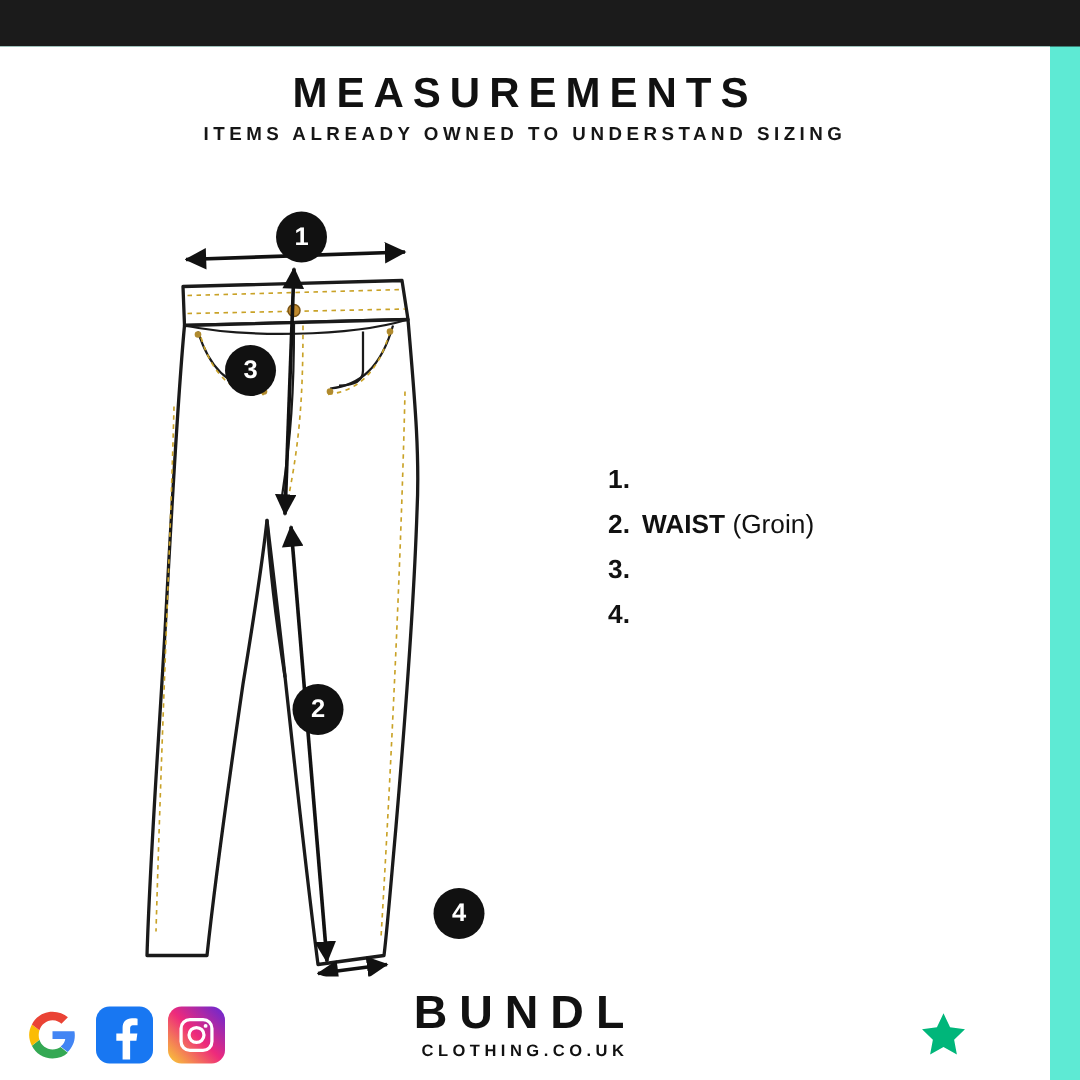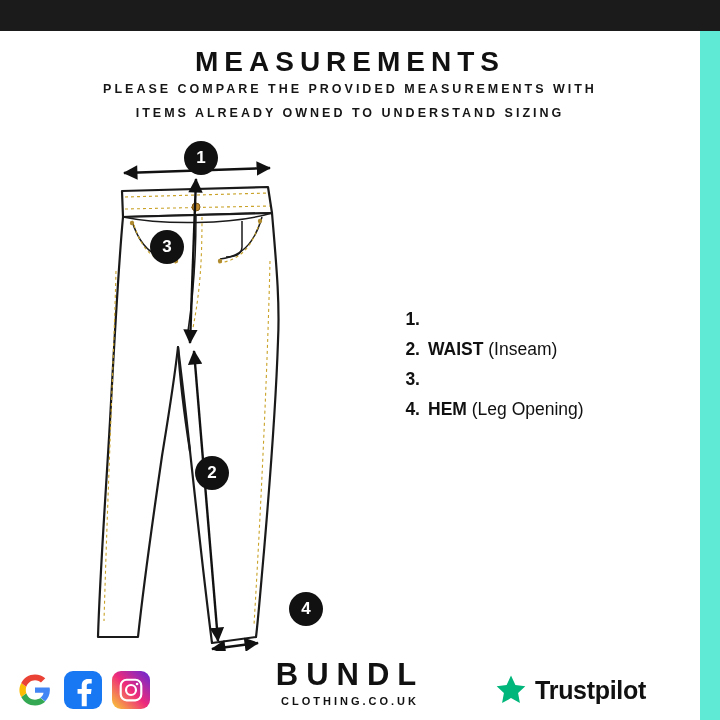--- a/index.html
+++ b/index.html
@@ -171,21 +171,20 @@
   }
 </style>
 </head>
 <body>
 
 <div id="page">
   <div id="canvas">
 
     <div id="header">
       <div id="title">MEASUREMENTS</div>
-      <div class="subline">PLEASE COMPARE THE PROVIDED MEASUREMENTS WITH</div>
       <div class="subline">ITEMS ALREADY OWNED TO UNDERSTAND SIZING</div>
     </div>
 
     <svg id="jeans" viewBox="0 0 300 500">
       <g fill="#ffffff" stroke="#1a1a1a" stroke-width="2.2" stroke-linejoin="round" stroke-linecap="round">
 
         <path d="M30 40 L176 36 L180 62 L31 66 Z"></path>
 
         <path d="M31 66 L180 62
                  C 184 110, 188 150, 186 190
@@ -251,29 +250,27 @@
     <div class="marker" id="marker-2">2</div>
     <div class="marker" id="marker-4">4</div>
 
     <div id="legend">
       <div class="legend-row">
         <span class="legend-num">1.</span>
       </div>
       <div class="legend-row">
         <span class="legend-num">2.</span>
         <span><span class="legend-label">WAIST</span>
-        <span class="legend-note">(Inseam)</span></span>
+        <span class="legend-note">(Groin)</span></span>
       </div>
       <div class="legend-row">
         <span class="legend-num">3.</span>
       </div>
       <div class="legend-row">
         <span class="legend-num">4.</span>
-        <span><span class="legend-label">HEM</span>
-        <span class="legend-note">(Leg Opening)</span></span>
       </div>
     </div>
 
     <div id="footer">
 
       <div id="social">
         <span class="social-icon">
           <svg width="34" height="34" viewBox="0 0 48 48">
             <path fill="#4285F4" d="M45 24.5c0-1.6-.1-2.8-.4-4H24v7.3h12c-.2 2-1.5 5-4.4 7l6.7 5.2C42.2 36.3 45 31 45 24.5z"></path>
             <path fill="#34A853" d="M24 46c5.9 0 10.8-1.9 14.4-5.3l-6.9-5.3c-1.8 1.3-4.3 2.2-7.5 2.2-5.7 0-10.6-3.8-12.3-9.1l-7.1 5.5C8.2 41.2 15.5 46 24 46z"></path>
@@ -297,18 +294,17 @@
 
       <div id="brand">
         <div id="brand-name">BUNDL</div>
         <div id="brand-sub">CLOTHING.CO.UK</div>
       </div>
 
       <div id="trustpilot">
         <svg width="34" height="34" viewBox="0 0 24 24">
           <path d="M12 1.8l3.1 6.6 7 .9-5.1 4.9 1.3 7-6.3-3.5L5.7 21.2l1.3-7L1.9 9.3l7-.9z" fill="#00b67a"></path>
         </svg>
-        <span id="trustpilot-name">Trustpilot</span>
       </div>
 
     </div>
   </div>
 </div>
 
 </body></html>

